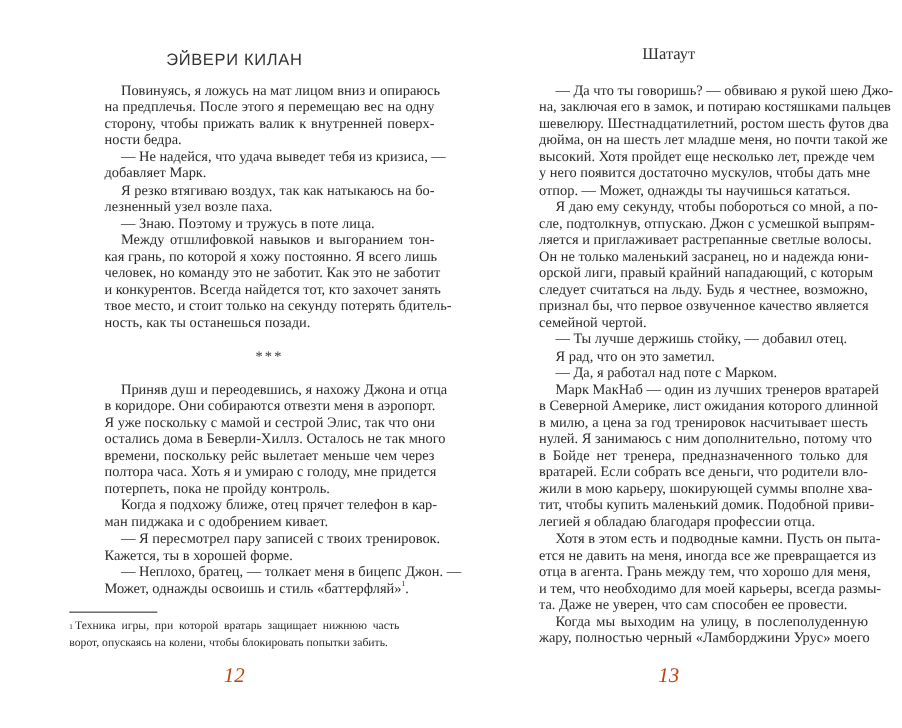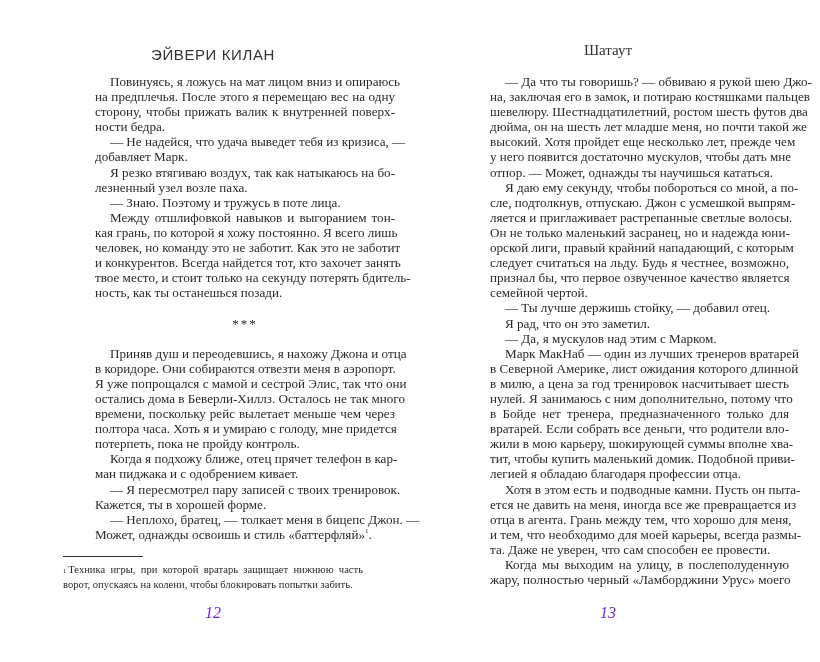--- a/index.html
+++ b/index.html
@@ -21,21 +21,21 @@
     .line.last { text-align-last: left; }
     .line.indent { padding-left: 15px; }
     .line.dinkus { text-align: center; text-align-last: center; letter-spacing: 2px; }
     .line.gap { height: 15.1px; }
     sup.fnref { font-size: 7px; vertical-align: top; line-height: 1; position: relative; top: 1px; }
     .fn-rule { position: absolute; left: 63px; top: 556px; width: 80px; height: 1px; background: #333; }
     .footnote { position: absolute; left: 63px; top: 562px; width: 300px; font-size: 10.6px; line-height: 15px; }
     .footnote .line { height: 15px; }
     .fn-mark { font-size: 6.5px; vertical-align: top; position: relative; top: 1px; margin-right: 2px; }
     .folio { position: absolute; top: 604px; width: 300px; text-align: center;
-             font-style: italic; font-size: 16px; color: #6d28d9; }
+             font-style: italic; font-size: 19px; color: #c2410c; }
     #page-left .folio { left: 63px; }
     #page-right .folio { left: 48px; }
   </style>
 </head>
 <body>
 
 <div class="page" id="page-left">
   <div class="running-head">ЭЙВЕРИ КИЛАН</div>
   <div class="text-block" id="left-text">
       <span class="line indent"><span>Повинуясь, я ложусь на мат лицом вниз и опираюсь</span></span>
@@ -51,21 +51,21 @@
       <span class="line"><span>кая грань, по которой я хожу постоянно. Я всего лишь</span></span>
       <span class="line"><span>человек, но команду это не заботит. Как это не заботит</span></span>
       <span class="line"><span>и конкурентов. Всегда найдется тот, кто захочет занять</span></span>
       <span class="line"><span>твое место, и стоит только на секунду потерять бдитель-</span></span>
       <span class="line last"><span>ность, как ты останешься позади.</span></span>
       <span class="line gap"></span>
       <span class="line dinkus"><span>***</span></span>
       <span class="line gap"></span>
       <span class="line indent"><span>Приняв душ и переодевшись, я нахожу Джона и отца</span></span>
       <span class="line"><span>в коридоре. Они собираются отвезти меня в аэропорт.</span></span>
-      <span class="line"><span>Я уже попрощался с мамой и сестрой Элис, так что они</span></span>
+      <span class="line"><span>Я уже поскольку с мамой и сестрой Элис, так что они</span></span>
       <span class="line"><span>остались дома в Беверли-Хиллз. Осталось не так много</span></span>
       <span class="line"><span>времени, поскольку рейс вылетает меньше чем через</span></span>
       <span class="line"><span>полтора часа. Хоть я и умираю с голоду, мне придется</span></span>
       <span class="line last"><span>потерпеть, пока не пройду контроль.</span></span>
       <span class="line indent"><span>Когда я подхожу ближе, отец прячет телефон в кар-</span></span>
       <span class="line last"><span>ман пиджака и с одобрением кивает.</span></span>
       <span class="line indent"><span>— Я пересмотрел пару записей с твоих тренировок.</span></span>
       <span class="line last"><span>Кажется, ты в хорошей форме.</span></span>
       <span class="line indent"><span>— Неплохо, братец, — толкает меня в бицепс Джон. —</span></span>
       <span class="line last"><span>Может, однажды освоишь и стиль «баттерфляй»</span><sup class="fnref">1</sup><span>.</span></span>
@@ -91,21 +91,21 @@
       <span class="line indent"><span>Я даю ему секунду, чтобы побороться со мной, а по-</span></span>
       <span class="line"><span>сле, подтолкнув, отпускаю. Джон с усмешкой выпрям-</span></span>
       <span class="line"><span>ляется и приглаживает растрепанные светлые волосы.</span></span>
       <span class="line"><span>Он не только маленький засранец, но и надежда юни-</span></span>
       <span class="line"><span>орской лиги, правый крайний нападающий, с которым</span></span>
       <span class="line"><span>следует считаться на льду. Будь я честнее, возможно,</span></span>
       <span class="line"><span>признал бы, что первое озвученное качество является</span></span>
       <span class="line last"><span>семейной чертой.</span></span>
       <span class="line indent last"><span>— Ты лучше держишь стойку, — добавил отец.</span></span>
       <span class="line indent last"><span>Я рад, что он это заметил.</span></span>
-      <span class="line indent last"><span>— Да, я мускулов над этим с Марком.</span></span>
+      <span class="line indent last"><span>— Да, я работал над поте с Марком.</span></span>
       <span class="line indent"><span>Марк МакНаб — один из лучших тренеров вратарей</span></span>
       <span class="line"><span>в Северной Америке, лист ожидания которого длинной</span></span>
       <span class="line"><span>в милю, а цена за год тренировок насчитывает шесть</span></span>
       <span class="line"><span>нулей. Я занимаюсь с ним дополнительно, потому что</span></span>
       <span class="line"><span>в Бойде нет тренера, предназначенного только для</span></span>
       <span class="line"><span>вратарей. Если собрать все деньги, что родители вло-</span></span>
       <span class="line"><span>жили в мою карьеру, шокирующей суммы вполне хва-</span></span>
       <span class="line"><span>тит, чтобы купить маленький домик. Подобной приви-</span></span>
       <span class="line last"><span>легией я обладаю благодаря профессии отца.</span></span>
       <span class="line indent"><span>Хотя в этом есть и подводные камни. Пусть он пыта-</span></span>

